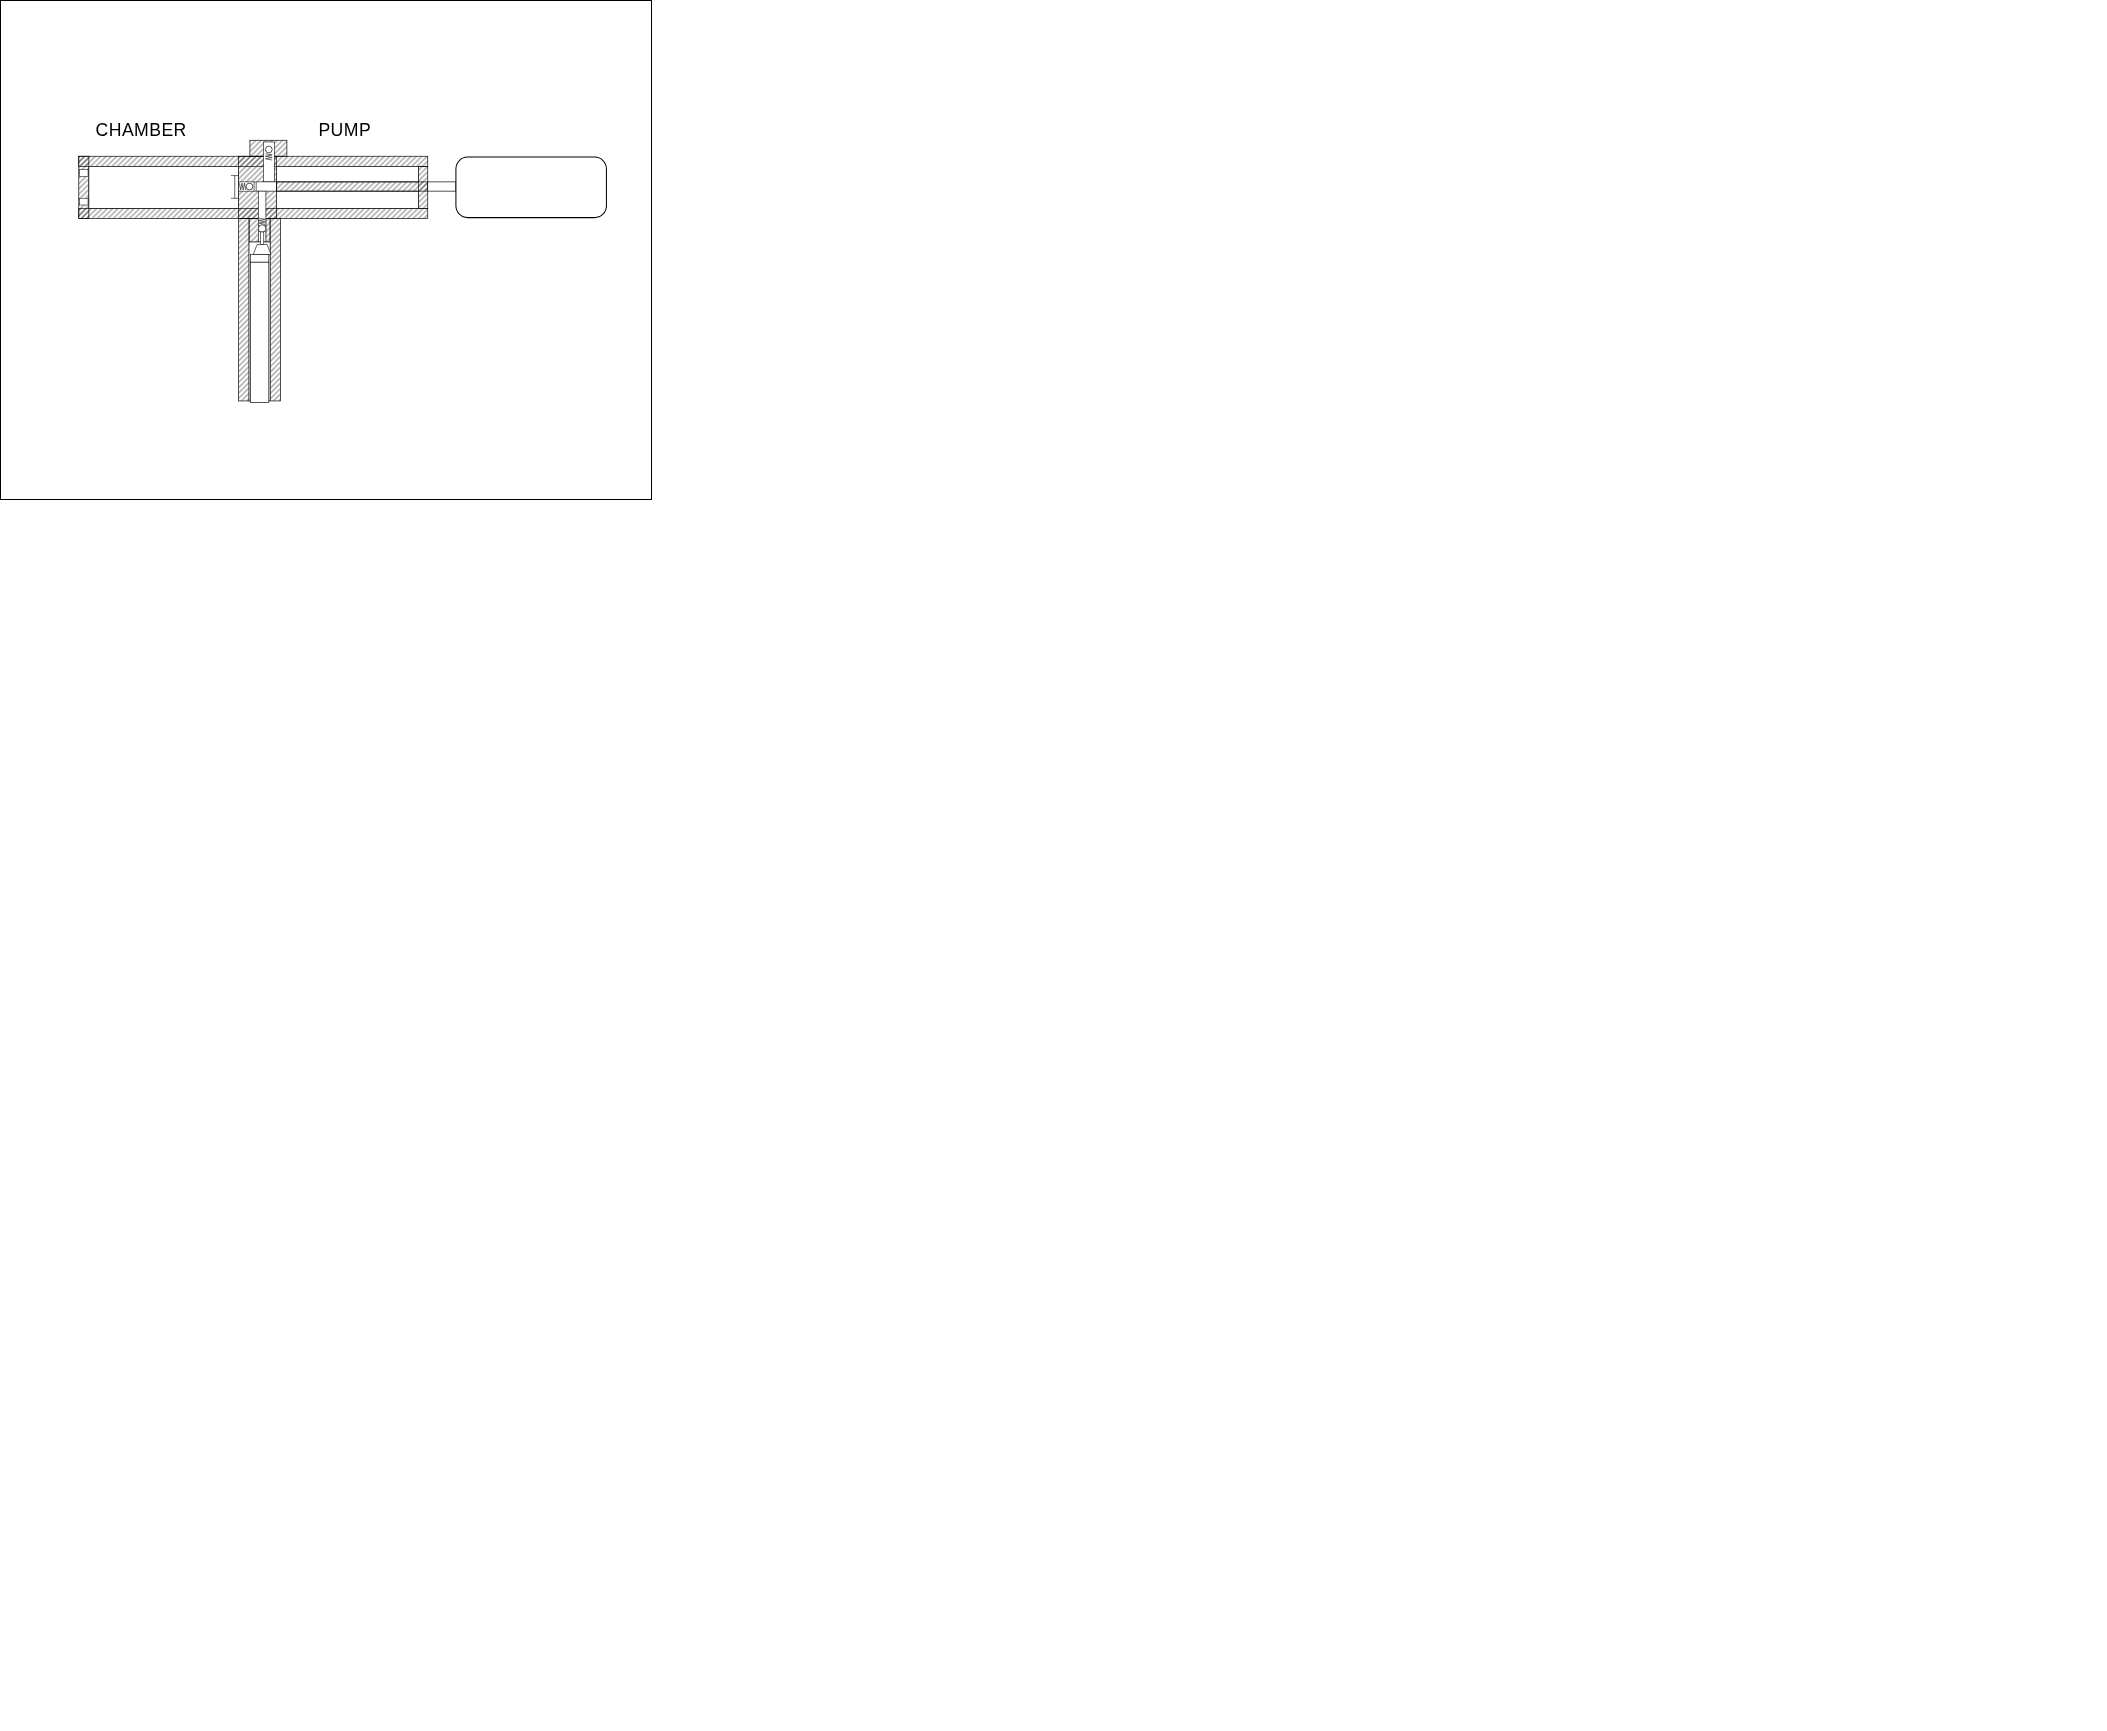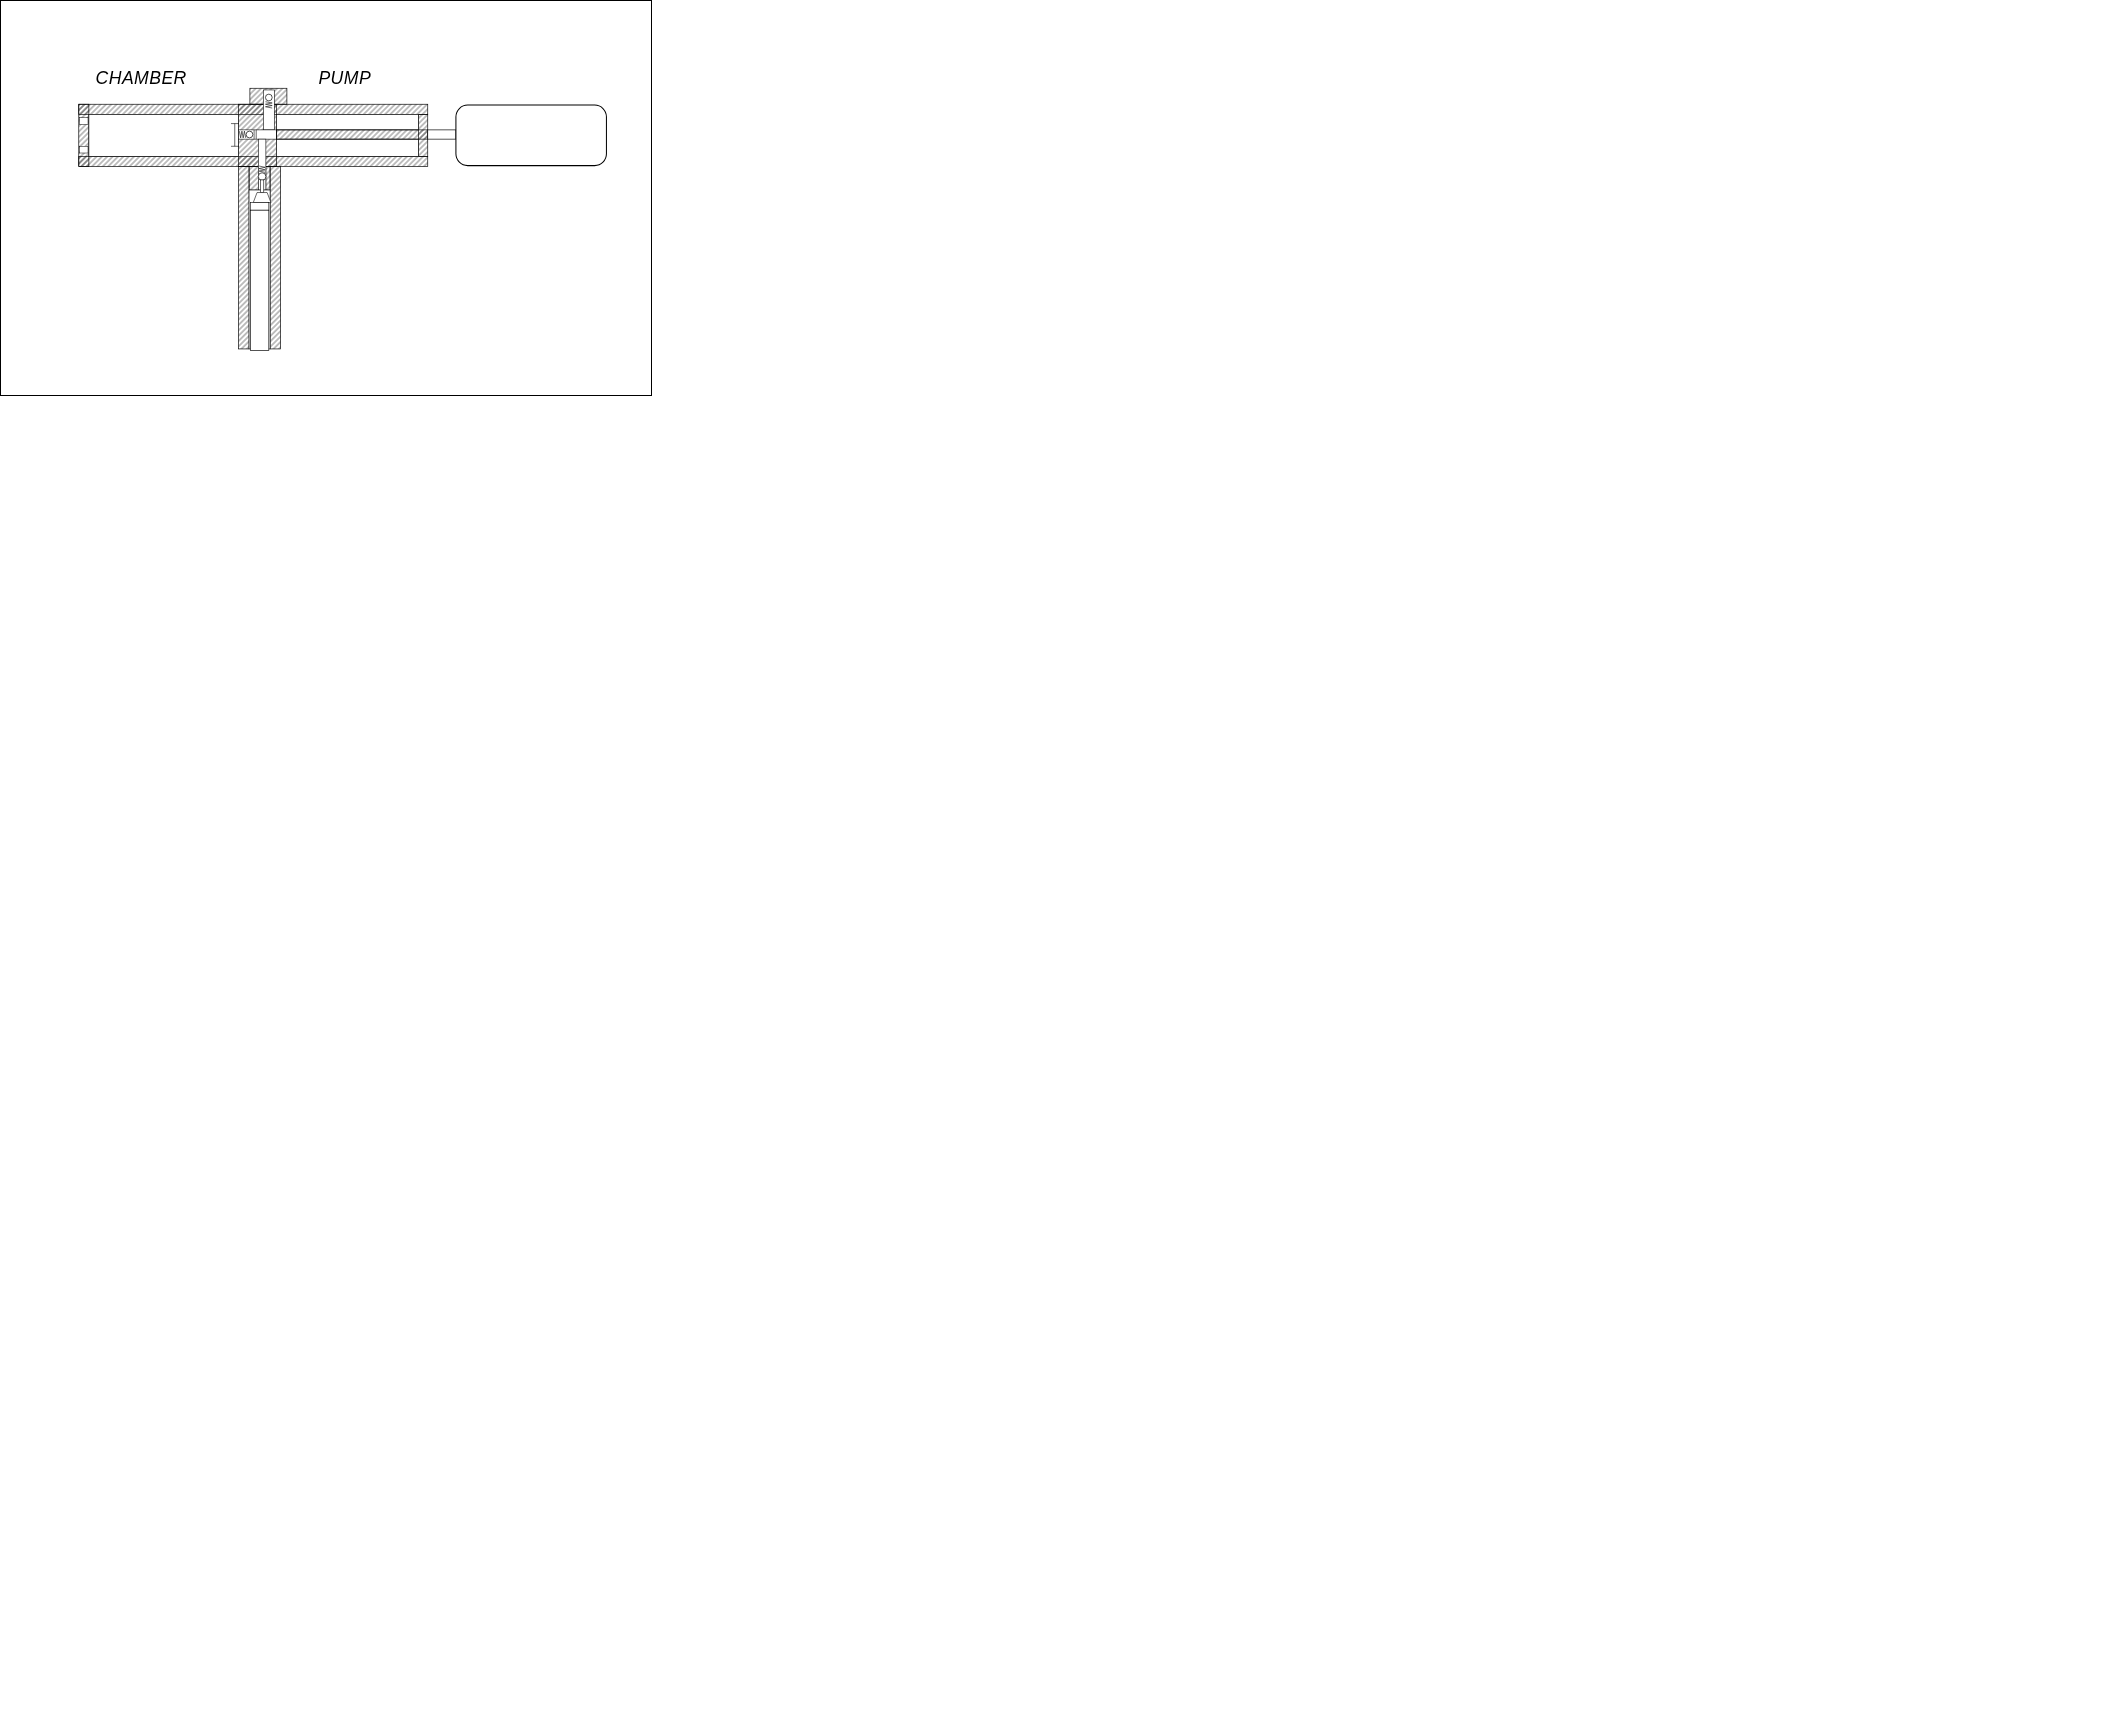--- a/index.html
+++ b/index.html
@@ -3,26 +3,25 @@
 <meta charset="utf-8">
 <style>
   html, body {
     margin: 0;
     padding: 0;
     background: #ffffff;
   }
   .stage {
     position: relative;
     width: 652px;
-    height: 396px;
+    height: 500px;
     background: #ffffff;
     border: 0.8px solid #000;
     box-sizing: border-box;
     overflow: hidden;
-    font-style: italic;
   }
   svg.diagram {
     display: block;
     width: 100%;
     height: 100%;
   }
   text.dlabel {
     font-family: "Liberation Sans", sans-serif;
     font-size: 42px;
     fill: #000;

